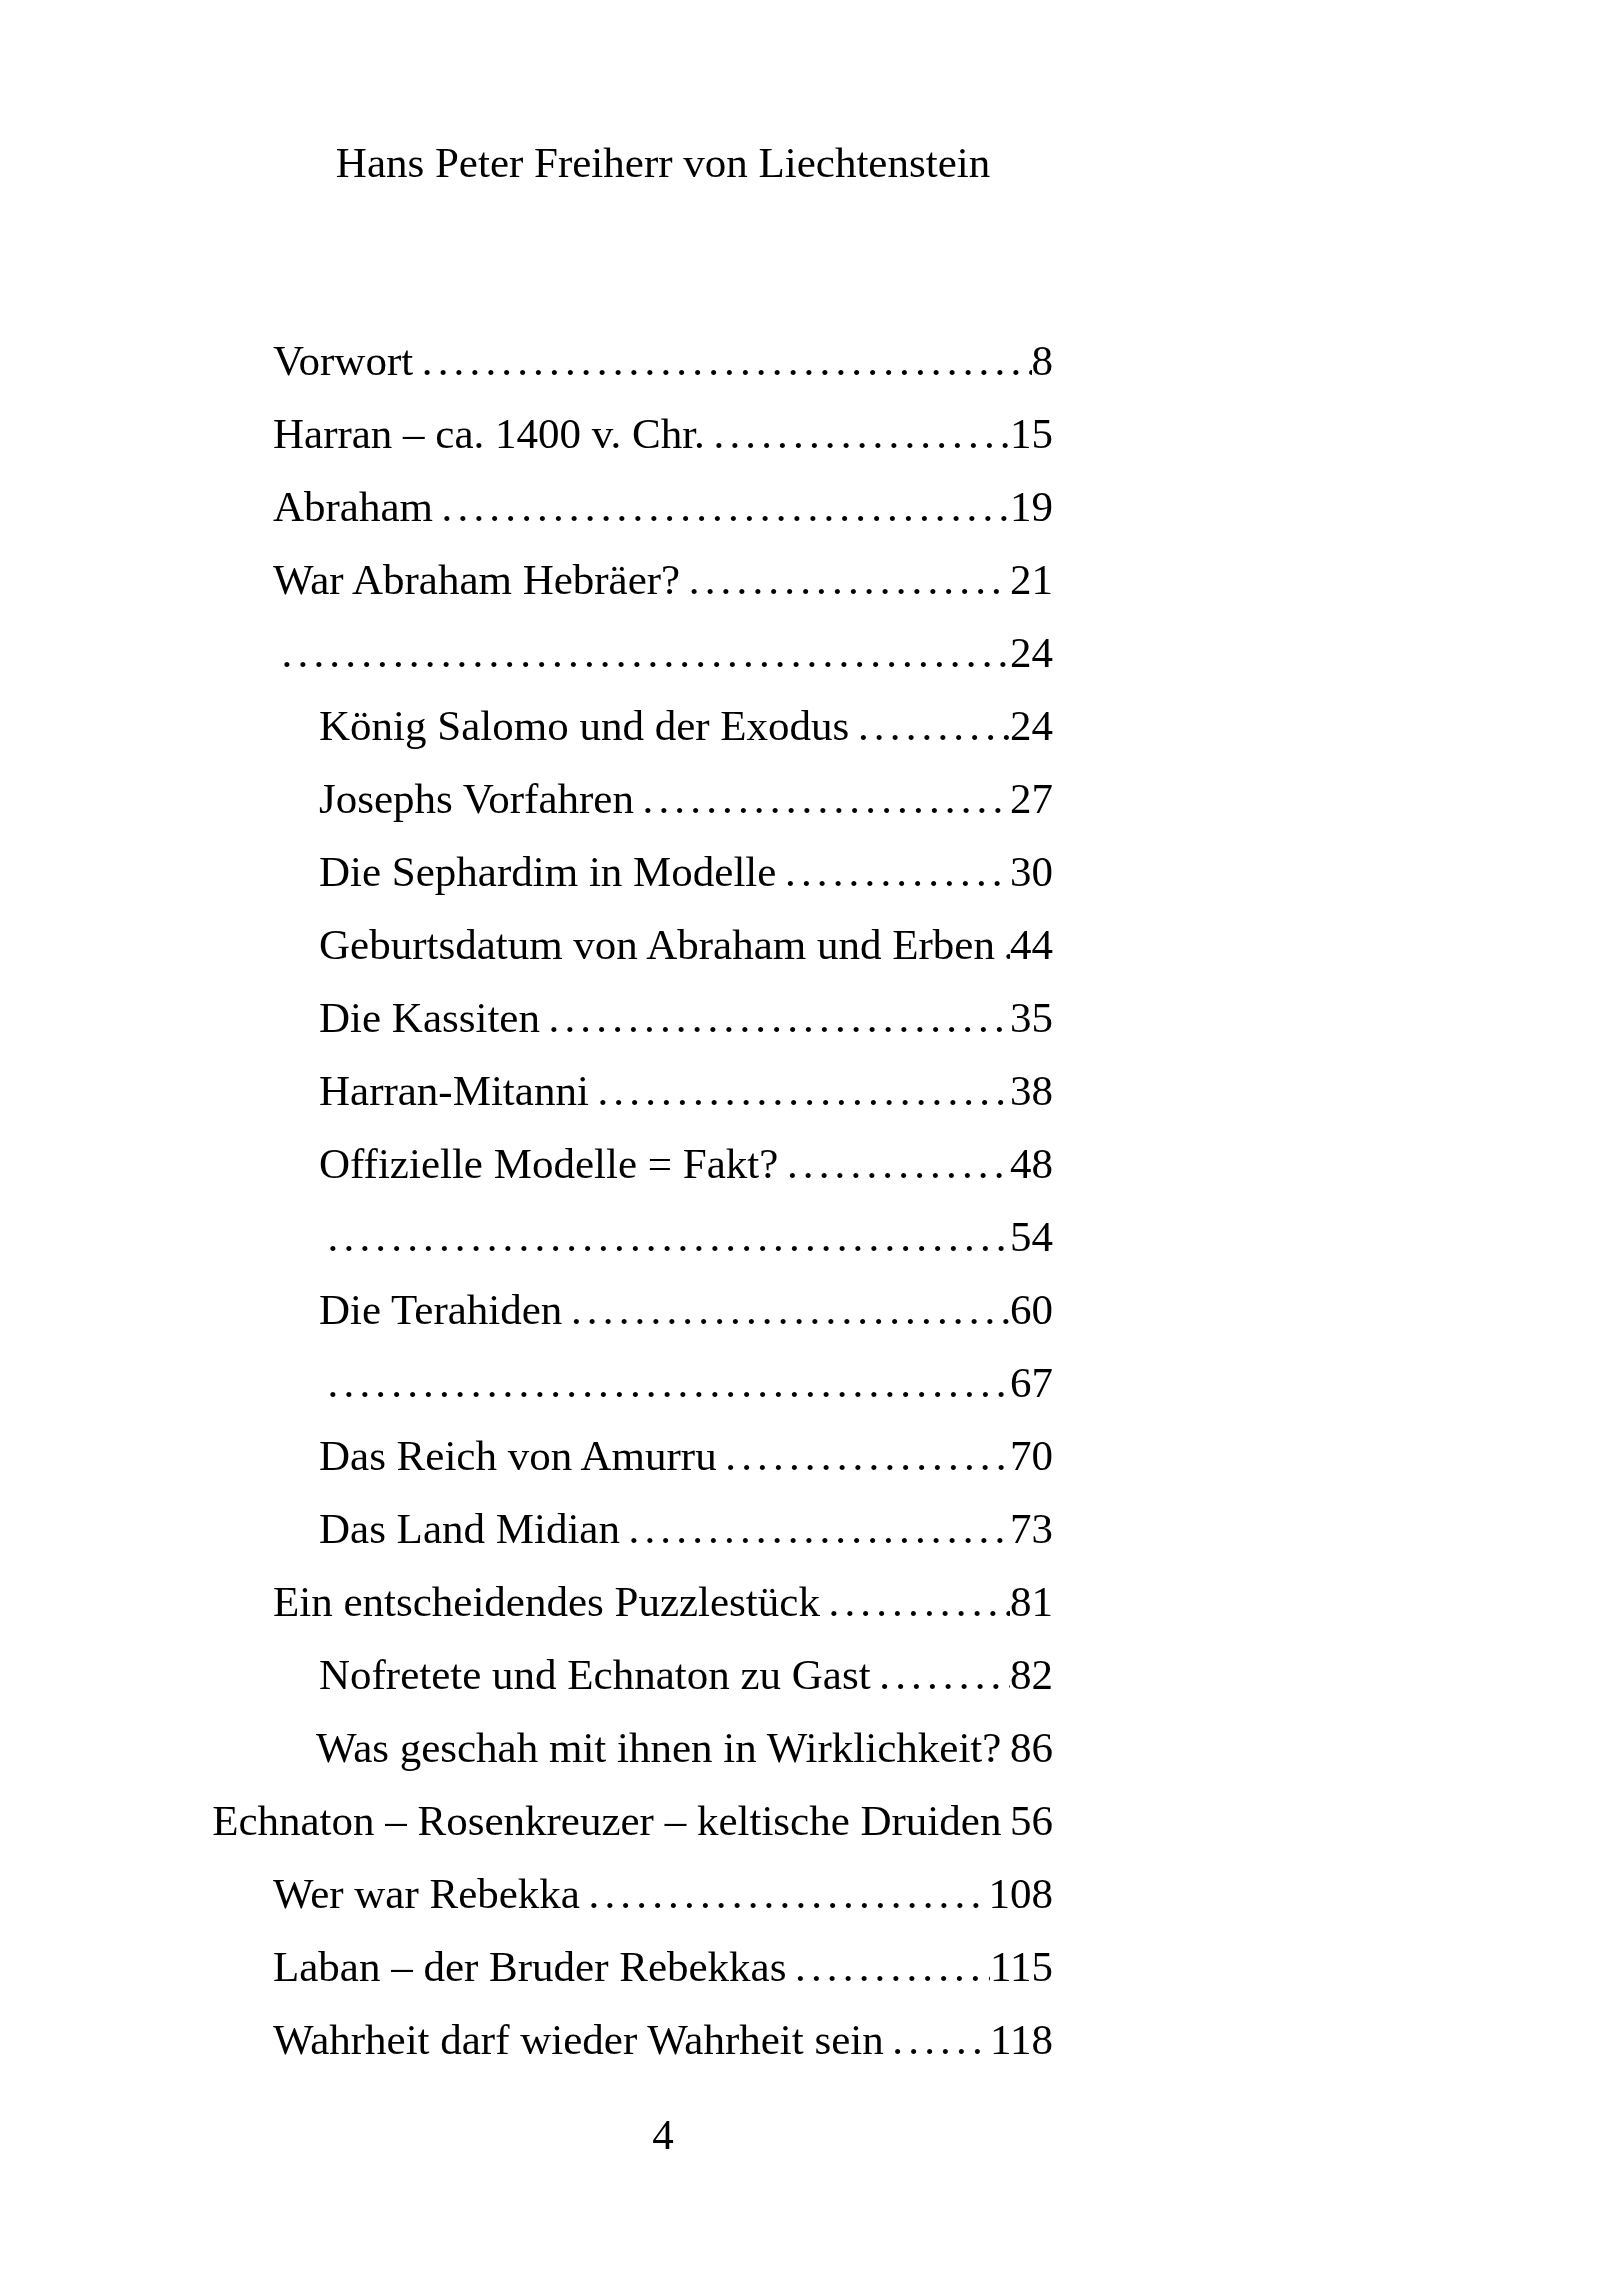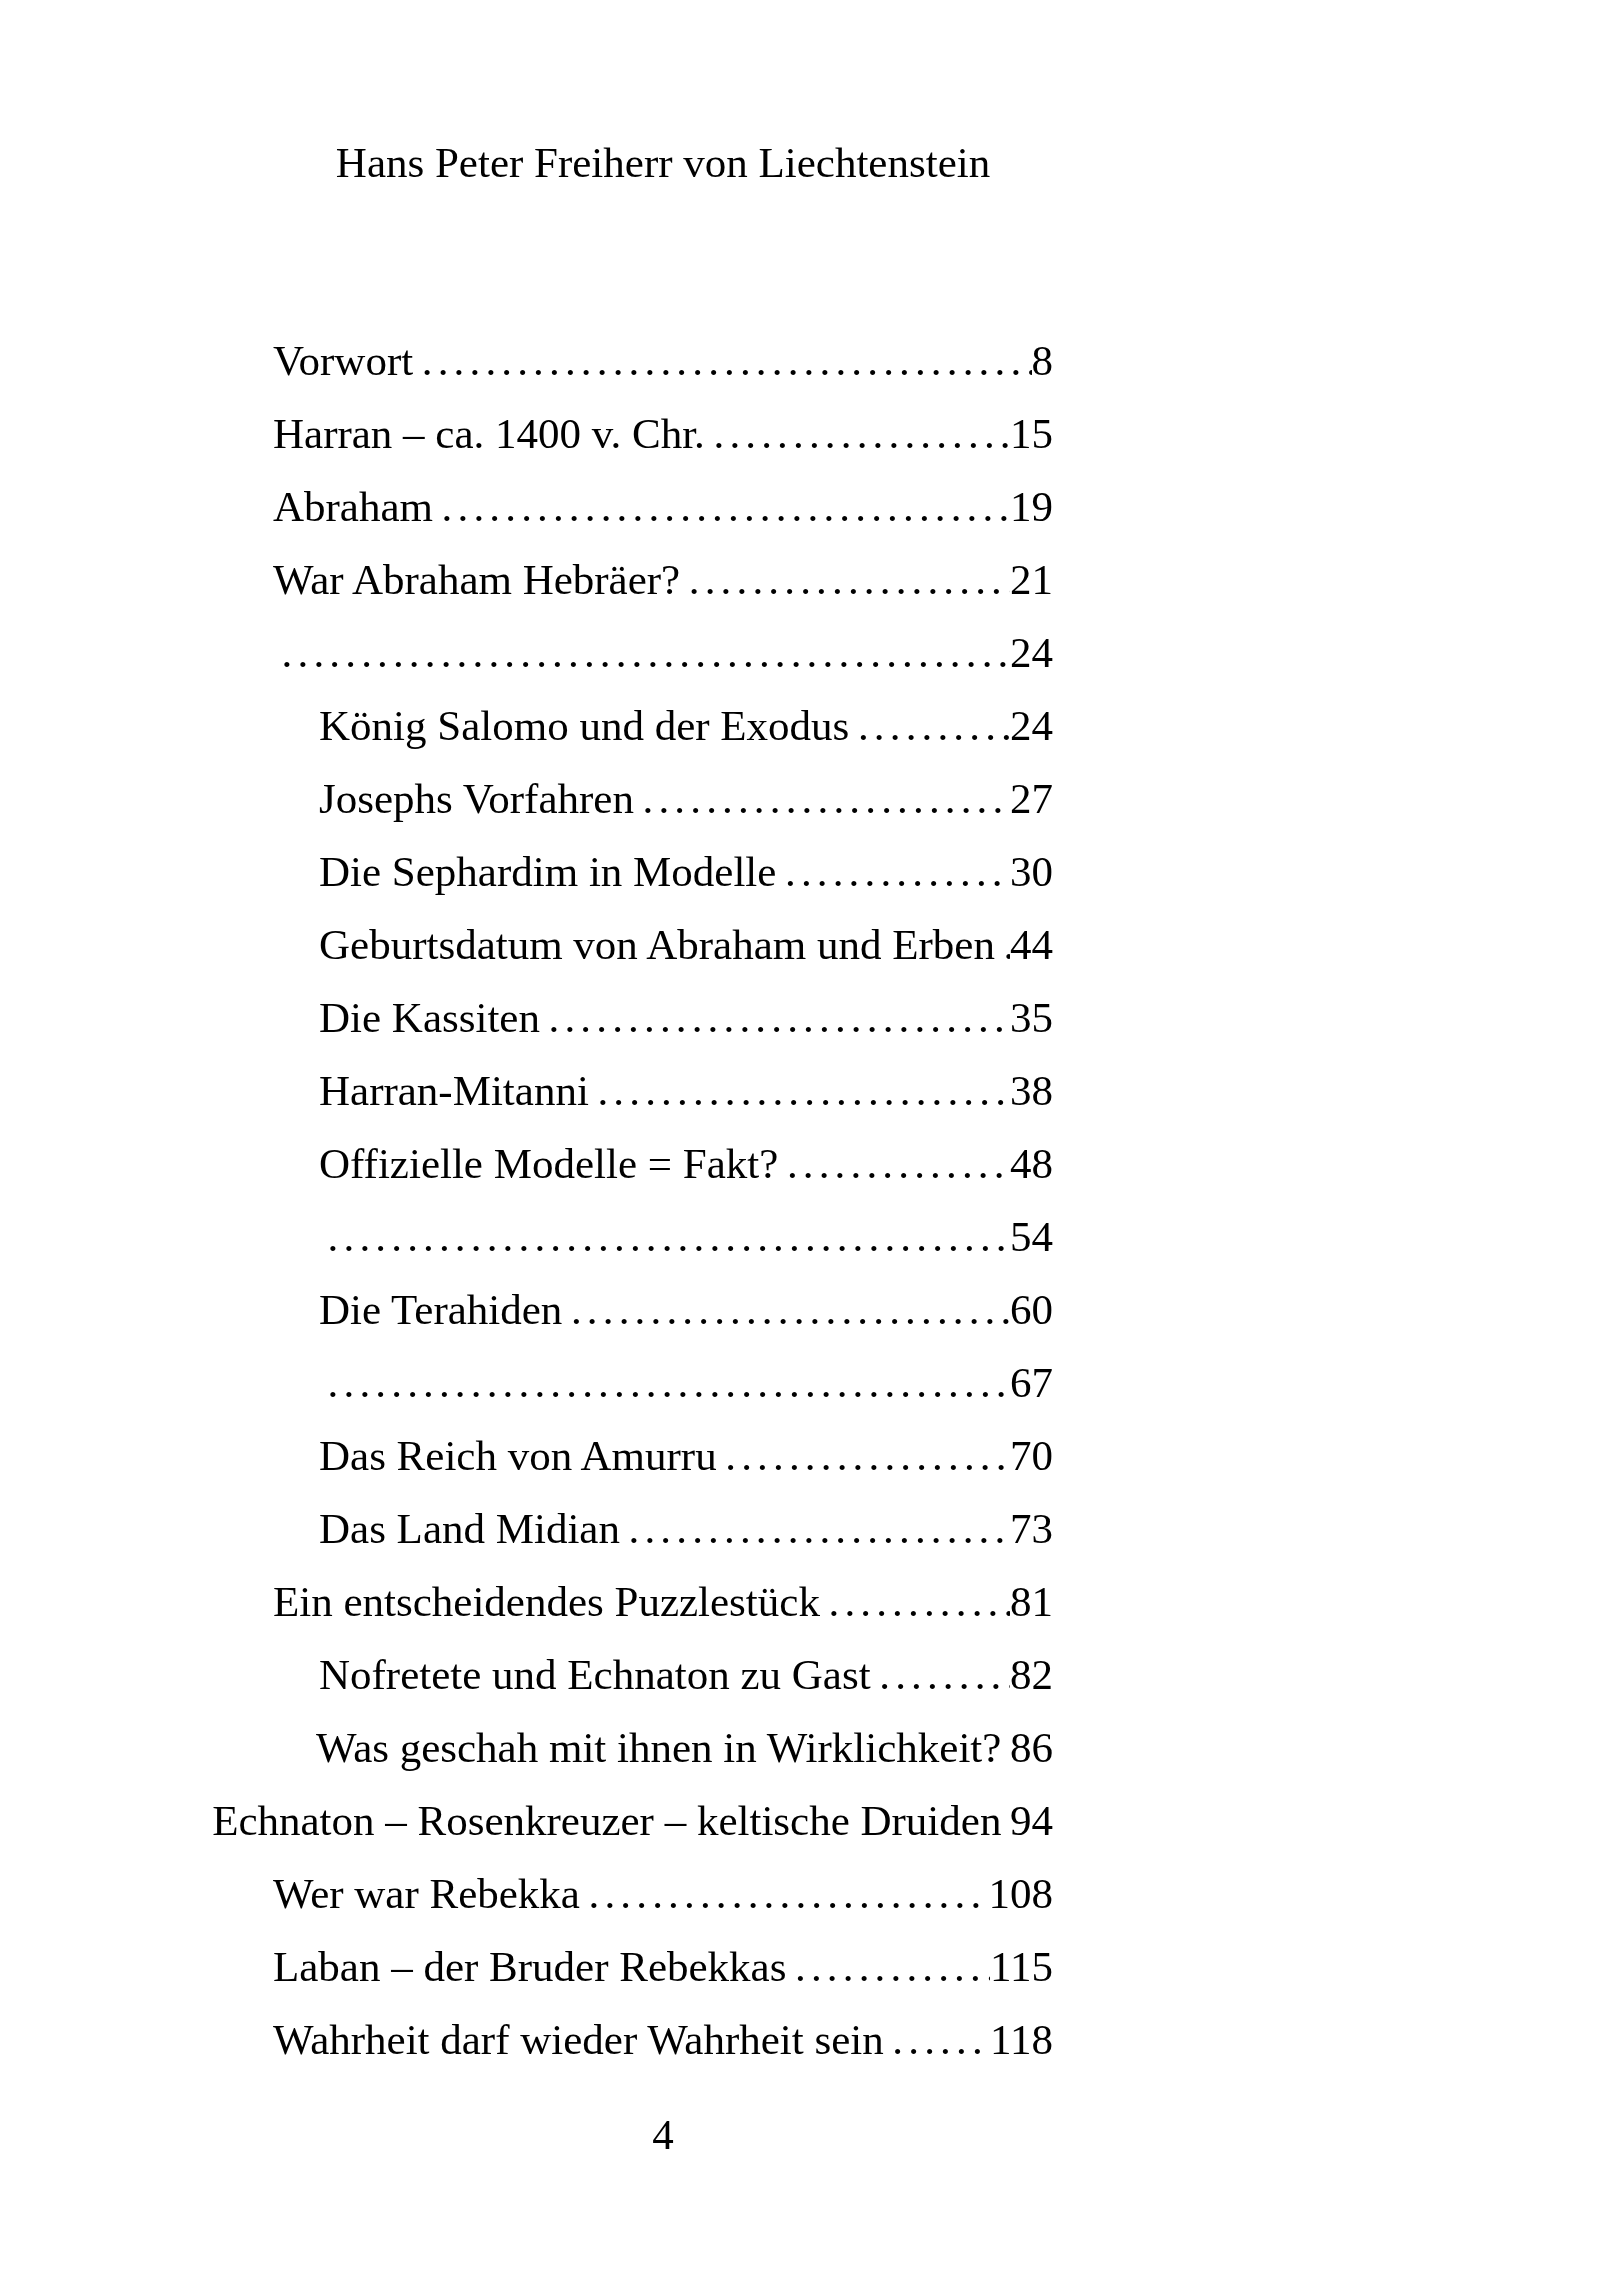--- a/index.html
+++ b/index.html
@@ -166,21 +166,21 @@
     <span class="toc-page">82</span>
   </div>
       <div class="toc-row level-2">
     <span class="toc-title">Was geschah mit ihnen in Wirklichkeit?</span>
     <span class="toc-dots" aria-hidden="true">......................................................................................................................................................</span>
     <span class="toc-page">86</span>
   </div>
       <div class="toc-row level-2">
     <span class="toc-title">Echnaton – Rosenkreuzer – keltische Druiden</span>
     <span class="toc-dots" aria-hidden="true">......................................................................................................................................................</span>
-    <span class="toc-page">94</span>
+    <span class="toc-page">56</span>
   </div>
       <div class="toc-row">
     <span class="toc-title">Wer war Rebekka</span>
     <span class="toc-dots" aria-hidden="true">......................................................................................................................................................</span>
     <span class="toc-page">108</span>
   </div>
       <div class="toc-row">
     <span class="toc-title">Laban – der Bruder Rebekkas</span>
     <span class="toc-dots" aria-hidden="true">......................................................................................................................................................</span>
     <span class="toc-page">115</span>

